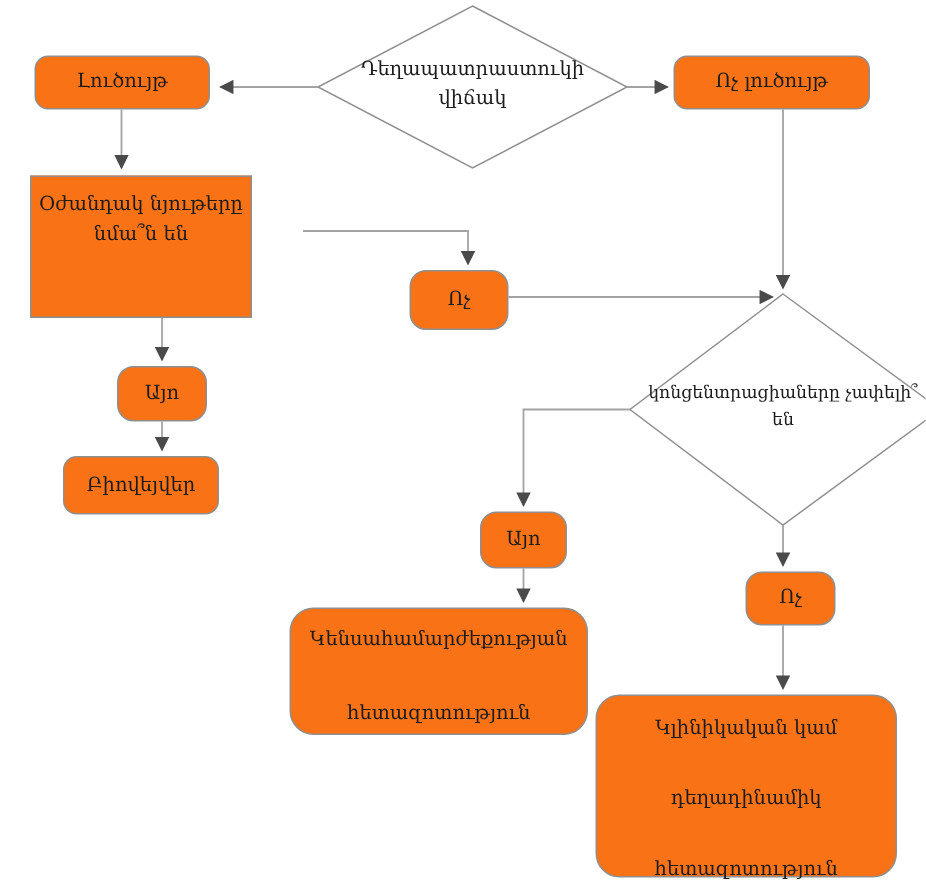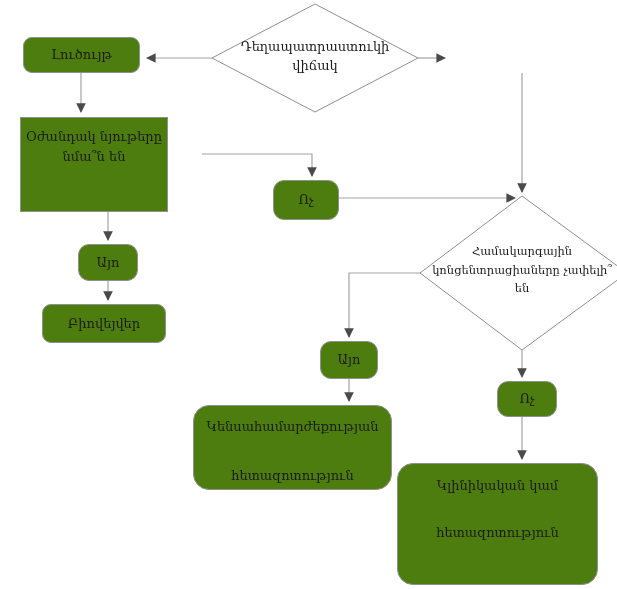--- a/index.html
+++ b/index.html
@@ -18,21 +18,21 @@
     color:var(--text);
     overflow:hidden;
     margin-left:15px;
   }
   #wires{position:absolute;left:0;top:0;width:617px;height:589px;}
   .connector{stroke:var(--line);stroke-width:1.2;fill:none;}
   .diamond-shape{fill:#ffffff;stroke:var(--border);stroke-width:1;}
   .arrowhead{fill:var(--arrow);}
   .node{
     position:absolute;box-sizing:border-box;
-    background:#4d7c0f;border:1px solid var(--border);
+    background:#f97316;border:1px solid var(--border);
     display:flex;flex-direction:column;align-items:center;justify-content:center;
     text-align:center;font-size:13px;line-height:1.5;
   }
   .rounded{border-radius:9px;}
   .rounded-lg{border-radius:16px;gap:28px;}
   .top-aligned{justify-content:flex-start;}
   .diamond-label{
     position:absolute;display:flex;flex-direction:column;
     align-items:center;justify-content:center;text-align:center;
     font-size:13px;line-height:1.5;
@@ -68,58 +68,61 @@
     <polyline class="connector" points="507,350 507,377" marker-end="url(#arrow)"></polyline>
     <polyline class="connector" points="507,417 507,459" marker-end="url(#arrow)"></polyline>
   </svg>
 
   <div class="diamond-label" style="left:197px;top:26px;width:206px;height:60px;">
     <span class="line">Դեղապատրաստուկի</span>
     <span class="line">վիճակ</span>
   </div>
 
   <div class="diamond-label small" style="left:407px;top:228px;width:200px;height:84px;">
-    <span class="line">Համակարգային</span>
     <span class="line">կոնցենտրացիաները չափելի՞</span>
     <span class="line">են</span>
   </div>
 
   <div class="node rounded" style="left:8px;top:37px;width:117px;height:36px;">
     <span class="line">Լուծույթ</span>
   </div>
 
+  <div class="node rounded" style="left:434px;top:37px;width:131px;height:36px;">
+    <span class="line">Ոչ լուծույթ</span>
+  </div>
 
   <div class="node top-aligned" style="left:5px;top:117px;width:148px;height:95px;padding-top:9px;">
     <span class="line">Օժանդակ նյութերը</span>
     <span class="line">նմա՞ն են</span>
   </div>
 
   <div class="node rounded" style="left:258px;top:180px;width:66px;height:40px;border-radius:11px;">
     <span class="line">Ոչ</span>
   </div>
 
   <div class="node rounded" style="left:63px;top:244px;width:60px;height:37px;border-radius:11px;">
     <span class="line">Այո</span>
   </div>
 
-  <div class="node rounded" style="left:27px;top:304px;width:124px;height:39px;">
+  <div class="node rounded" style="left:27px;top:304px;width:104px;height:39px;">
     <span class="line">Բիովեյվեր</span>
   </div>
 
   <div class="node rounded" style="left:305px;top:341px;width:58px;height:38px;border-radius:11px;">
     <span class="line">Այո</span>
   </div>
 
   <div class="node rounded" style="left:482px;top:381px;width:60px;height:36px;border-radius:11px;">
     <span class="line">Ոչ</span>
   </div>
 
   <div class="node rounded-lg top-aligned" style="left:178px;top:405px;width:199px;height:85px;padding-top:11px;line-height:1.6;">
     <span class="line">Կենսահամարժեքության</span>
     <span class="line">հետազոտություն</span>
   </div>
 
   <div class="node rounded-lg top-aligned" style="left:382px;top:463px;width:201px;height:122px;padding-top:13px;line-height:1.45;">
     <span class="line">Կլինիկական կամ</span>
+    <span class="line">դեղադինամիկ</span>
     <span class="line">հետազոտություն</span>
   </div>
 
 </div>
 
 </body></html>

